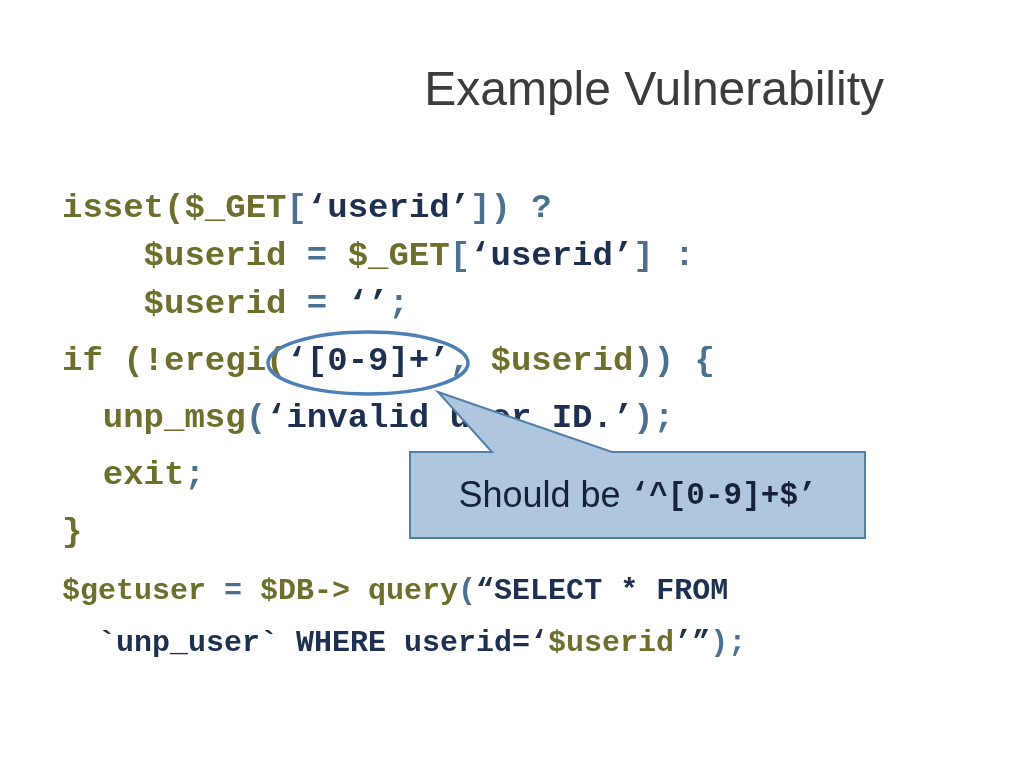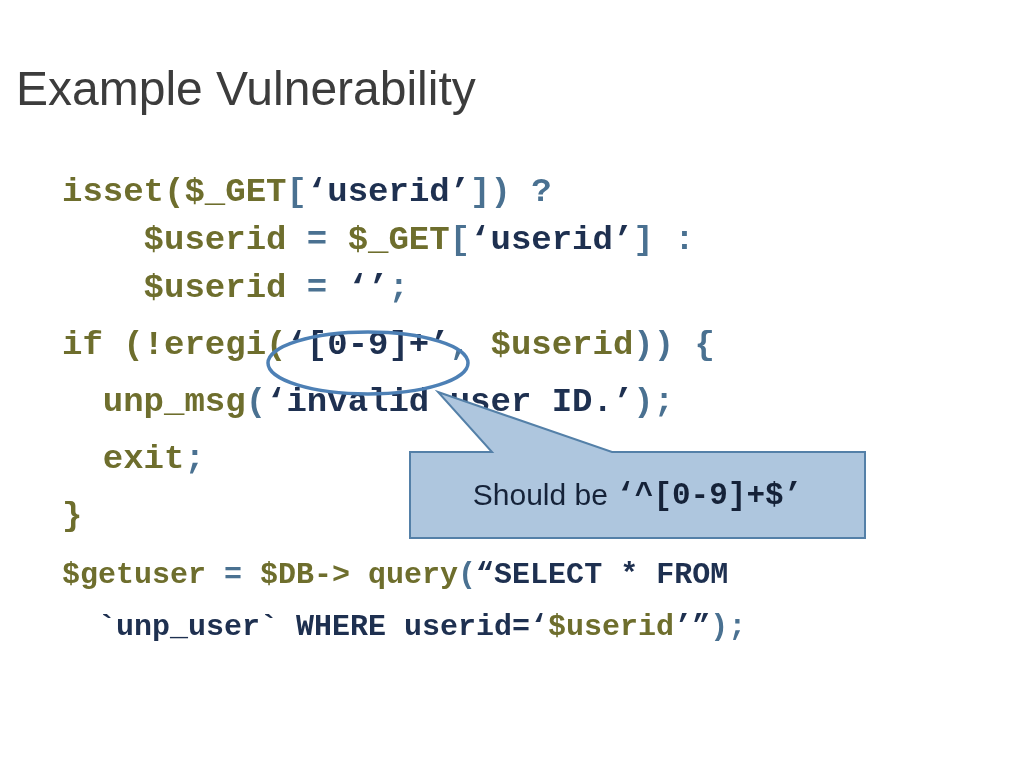--- a/index.html
+++ b/index.html
@@ -4,28 +4,28 @@
 <style>
   html,body{margin:0;padding:0;}
   body{
     width:1024px;height:768px;
     background:var(--c-bg,#ffffff);
     font-family:"Liberation Sans", sans-serif;
     overflow:hidden;
   }
   .slide{position:relative;width:1024px;height:768px;background:var(--c-bg,#ffffff);}
   .title{
-    position:absolute;top:60px;left:16px;width:884px;
-    text-align:left;
+    position:absolute;top:60px;left:0;width:884px;
+    text-align:right;
     font-size:48px;line-height:58px;
     color:var(--c-title,#3c3c3c);
     font-family:"Liberation Sans", sans-serif;
   }
   .code-block{
-    position:absolute;left:62px;top:168px;width:940px;
+    position:absolute;left:62px;top:184px;width:940px;
     font-family:"Liberation Mono","DejaVu Sans Mono",monospace;
     font-weight:bold;
     font-size:34px;line-height:48px;
     white-space:pre;
   }
   .code-line{white-space:pre;}
   .code-line:nth-child(4),
   .code-line:nth-child(5),
   .code-line:nth-child(6),
   .code-line:nth-child(7),
@@ -39,21 +39,21 @@
     position:absolute;left:0;top:0;width:1024px;height:768px;
     pointer-events:none;
   }
   .callout-text{
     position:absolute;left:410px;top:452px;width:455px;height:86px;
     display:flex;align-items:center;justify-content:center;
     white-space:pre;
   }
   .callout-prefix{
     font-family:"Liberation Sans", sans-serif;
-    font-size:30px;color:var(--c-callout-text,#152238);
+    font-size:36px;color:var(--c-callout-text,#152238);
   }
   .callout-code{
     font-family:"Liberation Mono","DejaVu Sans Mono",monospace;
     font-weight:bold;font-size:31px;color:var(--c-callout-text,#152238);
   }
 </style>
 </head>
 <body>
 
 <div class="slide">

